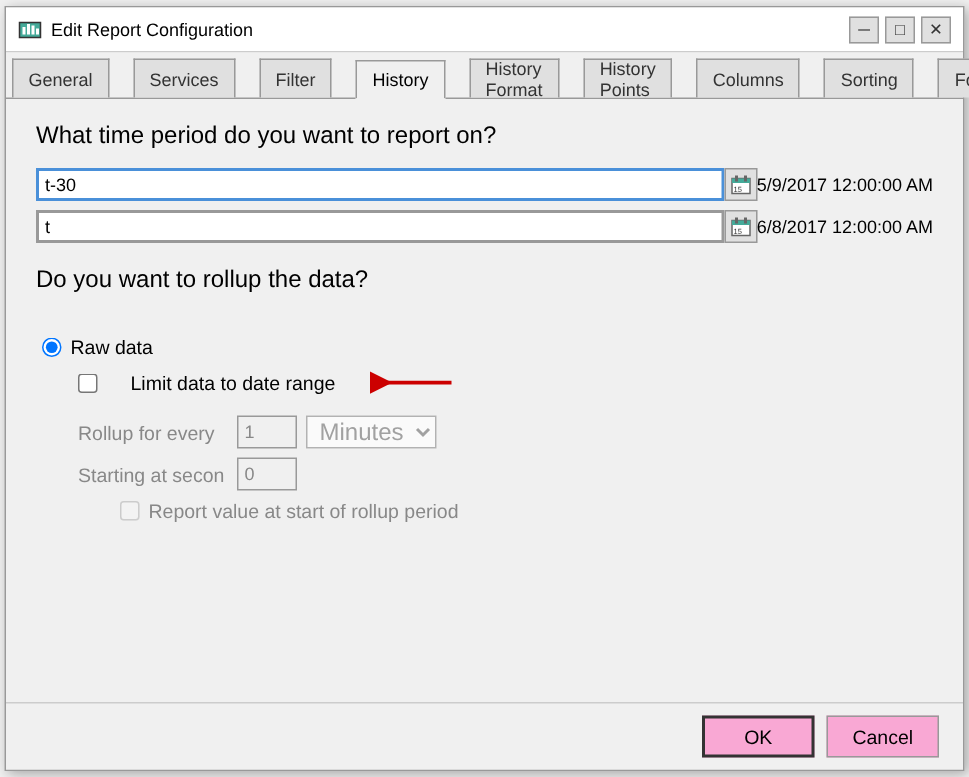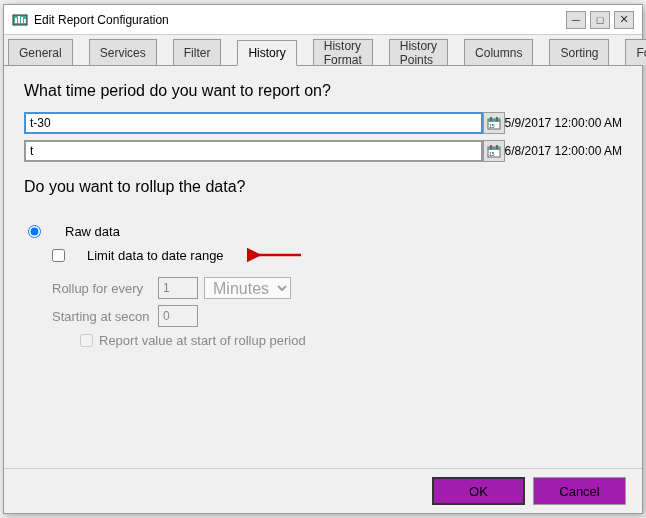--- a/index.html
+++ b/index.html
@@ -140,21 +140,21 @@
     }
     .radio-group {
       display: flex;
       flex-direction: column;
       gap: 6px;
       margin-left: 4px;
     }
     .radio-row {
       display: flex;
       align-items: center;
-      gap: 24px;
+      gap: 6px;
     }
     .radio-row input[type=radio] {
       margin: 0;
       cursor: pointer;
     }
     .radio-label {
       font-size: 13px;
       color: #000;
     }
     .checkbox-row {
@@ -225,24 +225,24 @@
 
     .footer {
       display: flex;
       justify-content: flex-end;
       padding: 8px 16px;
       gap: 8px;
       border-top: 1px solid #ccc;
       background: #f0f0f0;
     }
     .footer-btn {
-      width: 93px;
+      width: 75px;
       height: 28px;
       border: 1px solid #999;
-      background: #a21caf;
+      background: #f9a8d4;
       font-size: 13px;
       cursor: pointer;
       display: flex;
       align-items: center;
       justify-content: center;
     }
     .footer-btn.default-btn {
       border: 2px solid #333;
     }
   </style>

